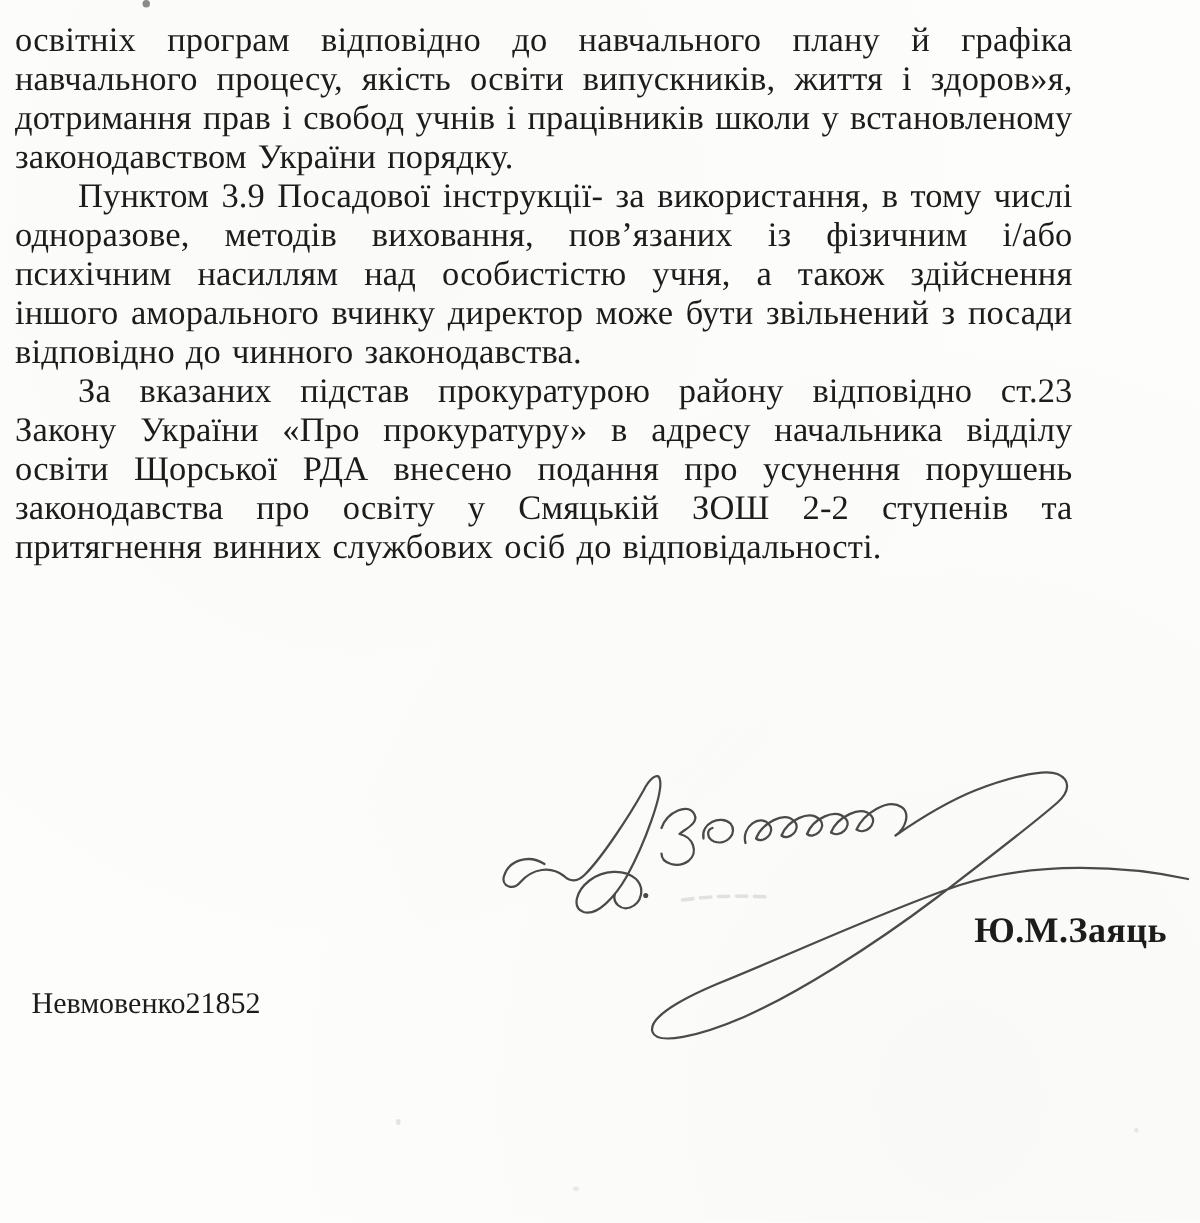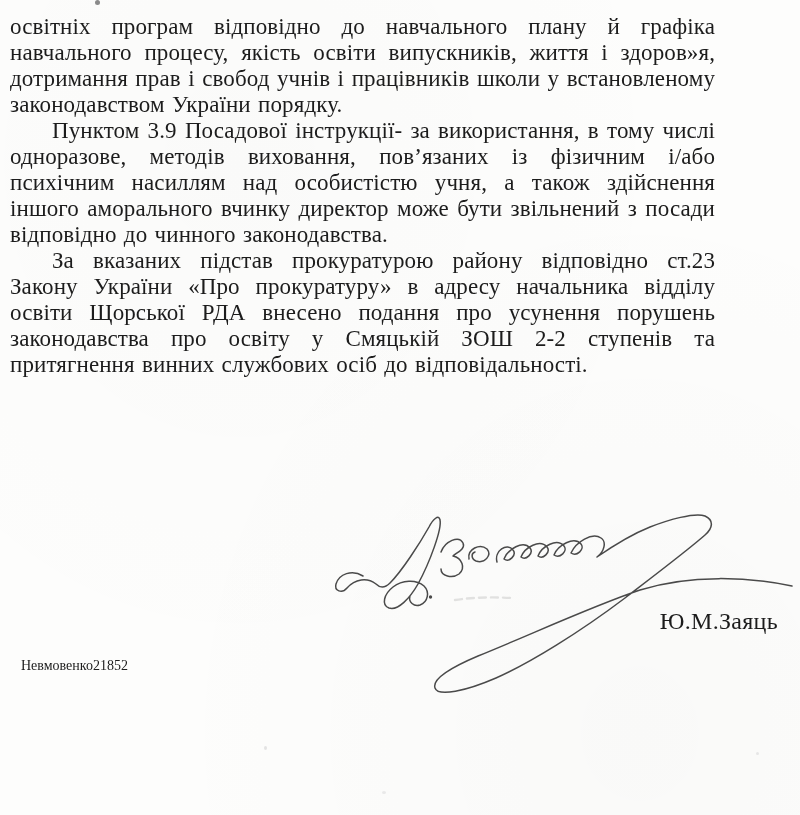--- a/index.html
+++ b/index.html
@@ -49,29 +49,29 @@
     top: 586px;
     font-size: 23px;
     line-height: 26px;
     font-weight: bold;
     letter-spacing: 0.3px;
   }
   .sig-ref {
     position: absolute;
     left: 21px;
     top: 658px;
-    font-size: 14px;
+    font-size: 20px;
     font-weight: normal;
   }
   .sig-name {
     position: absolute;
     right: 22px;
     top: 608px;
     font-size: 24px;
-    font-weight: normal;
+    font-weight: bold;
     letter-spacing: 0.3px;
   }
   .speck { position: absolute; border-radius: 50%; }
   .speck.s1 { left: 95px; top: 0px; width: 5px; height: 5px; background: #8a8a8a; }
   .speck.s2 { left: 264px; top: 746px; width: 3px; height: 4px; background: #e3e3e3; }
   .speck.s3 { left: 756px; top: 752px; width: 3px; height: 3px; background: #e6e6e6; }
   .speck.s4 { left: 382px; top: 791px; width: 4px; height: 3px; background: #e9e9e9; }
 </style>
 </head>
 <body>

